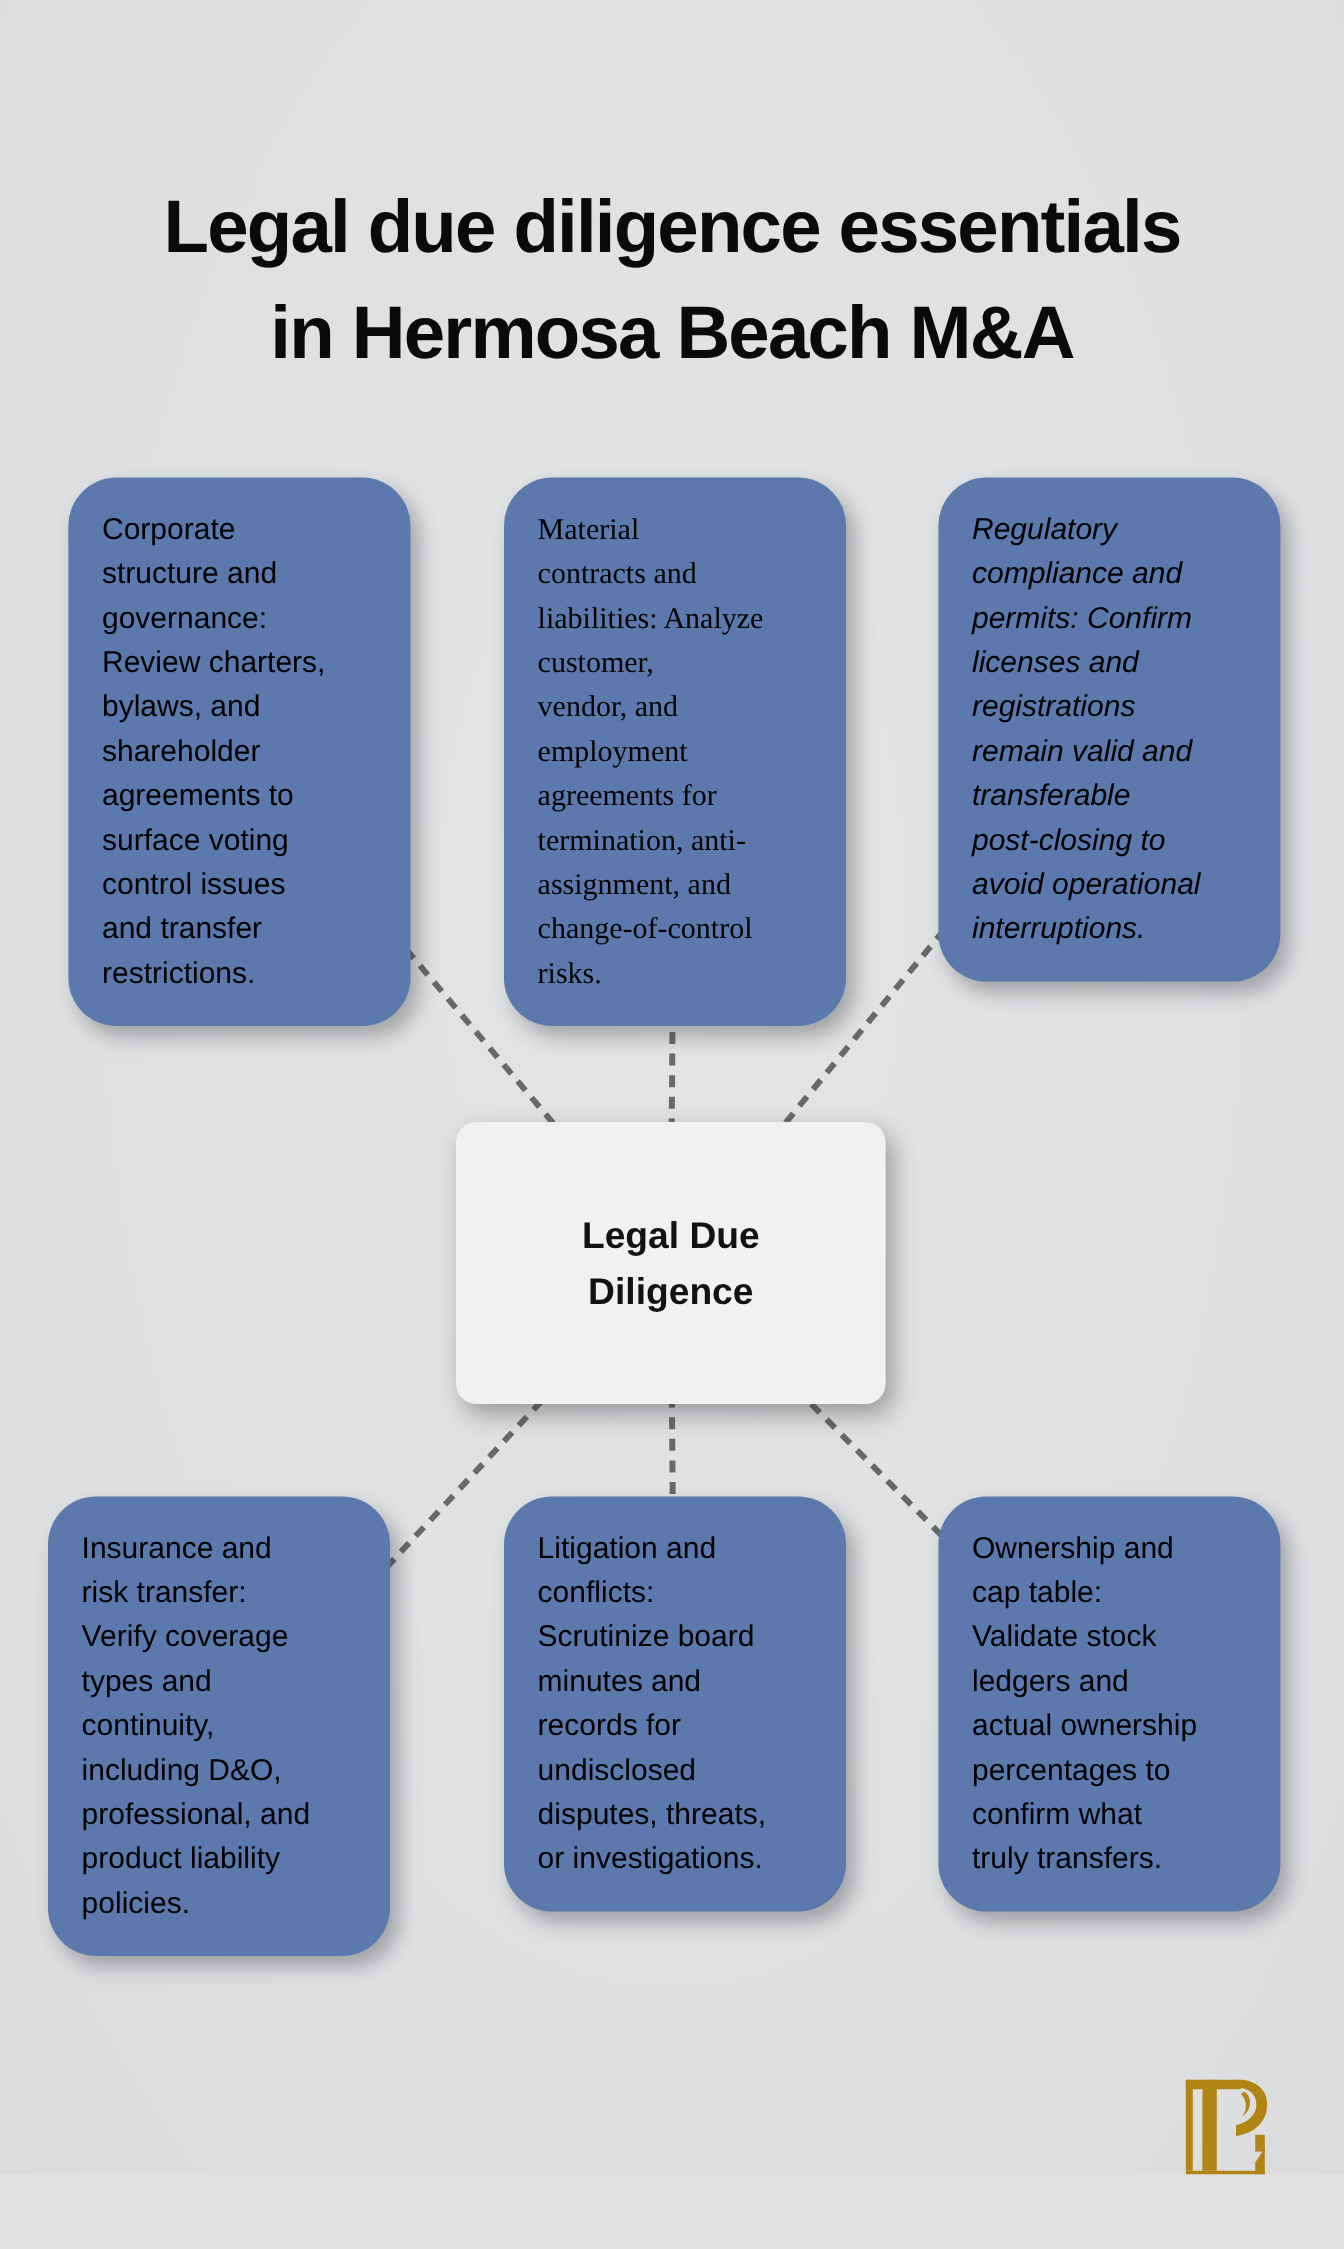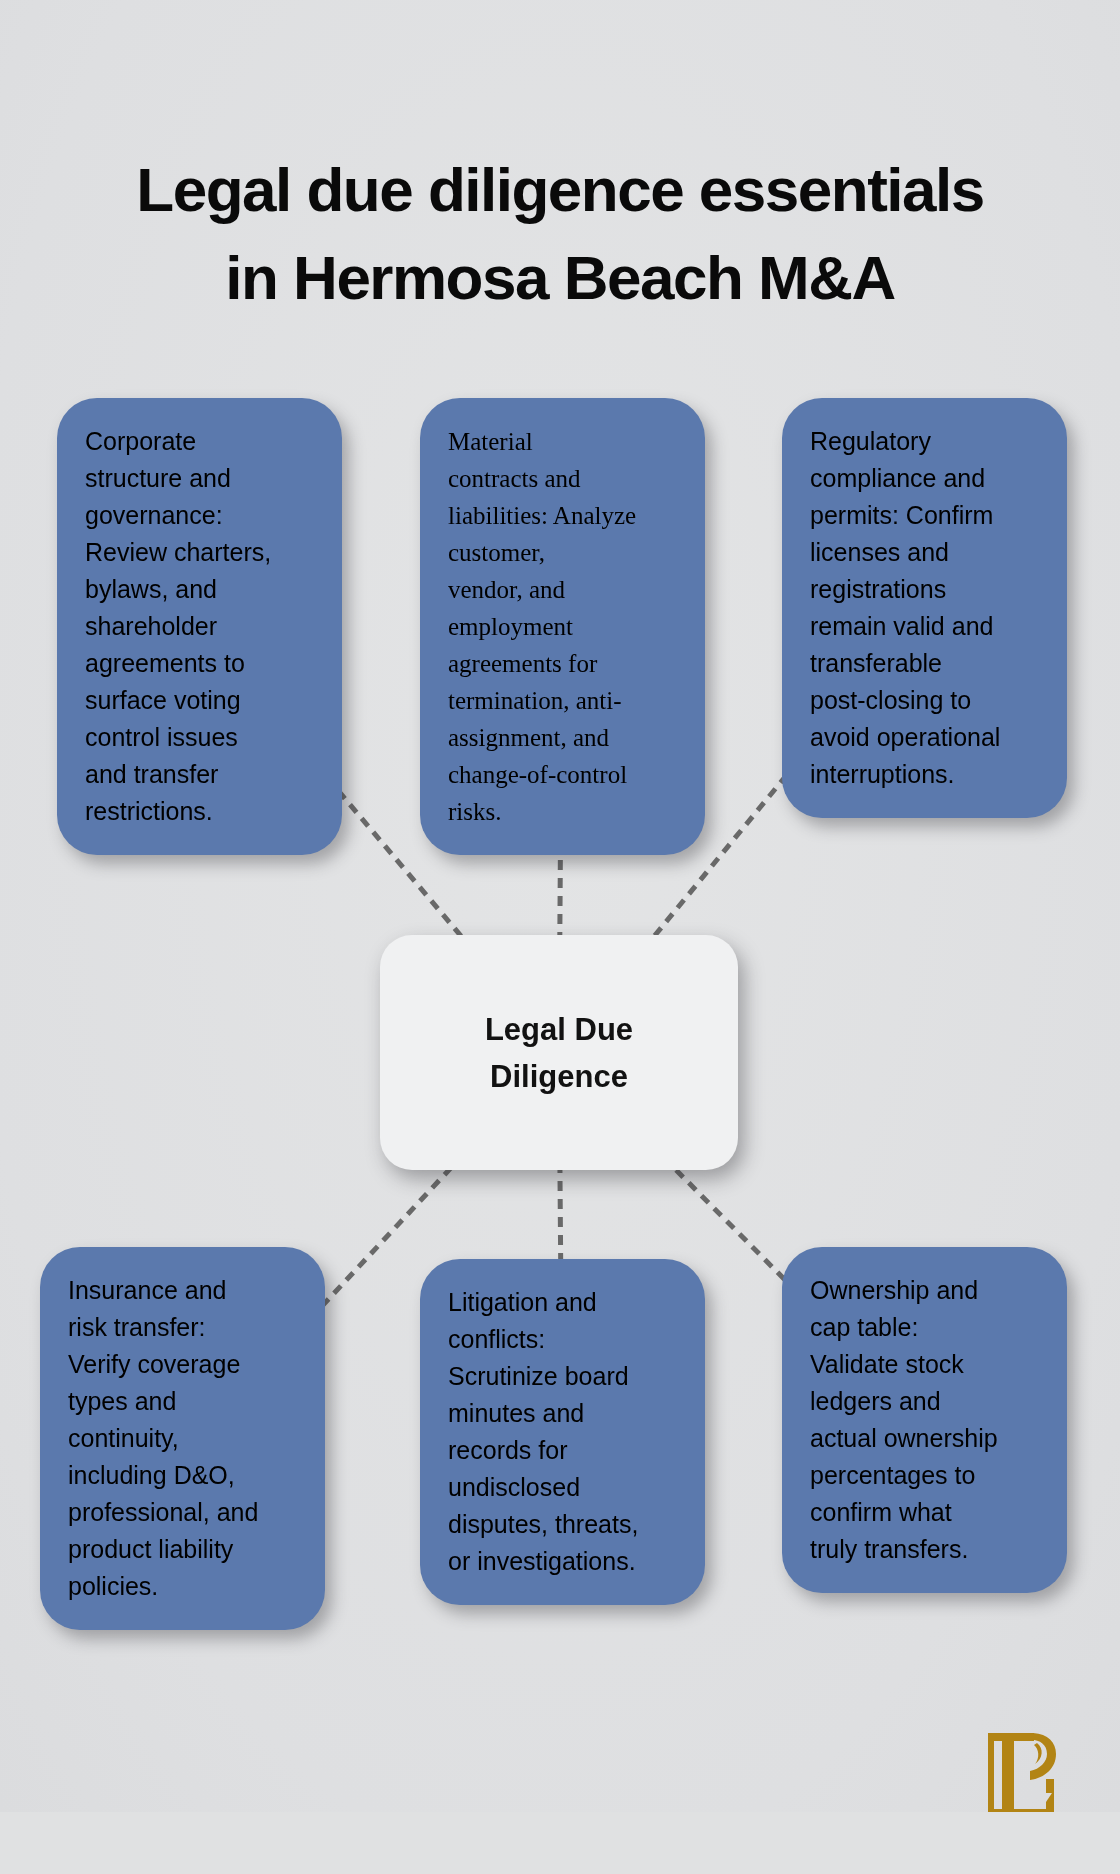--- a/index.html
+++ b/index.html
@@ -29,28 +29,28 @@
     padding:25px 28px;
     background:#5b79ad;
     border-radius:40px;
     color:#000000;
     font-size:25px;line-height:37px;
     white-space:pre-line;
     box-shadow:7px 9px 16px rgba(50,50,55,.35);
   }
   #node-0{left:57px;top:398px;}
   #node-1{left:420px;top:398px;font-family:Liberation Serif, serif;}
-  #node-2{left:782px;top:398px;}
+  #node-2{left:782px;top:398px;font-style:italic;}
   #node-3{left:40px;top:1247px;}
-  #node-4{left:420px;top:1247px;margin-top:12px;}
+  #node-4{left:420px;top:1247px;}
   #node-5{left:782px;top:1247px;}
   .center-node{
     position:absolute;z-index:3;
     left:380px;top:935px;width:358px;height:235px;
-    background:#f0f1f2;border-radius:32px;
+    background:#f0f1f2;border-radius:17px;
     display:flex;align-items:center;justify-content:center;
     box-shadow:6px 9px 20px rgba(50,50,55,.40);
   }
   .center-node .label{
     text-align:center;color:#121212;
     font-size:31px;font-weight:bold;line-height:47px;
     white-space:pre-line;
   }
   .brand-logo{
     position:absolute;z-index:2;

